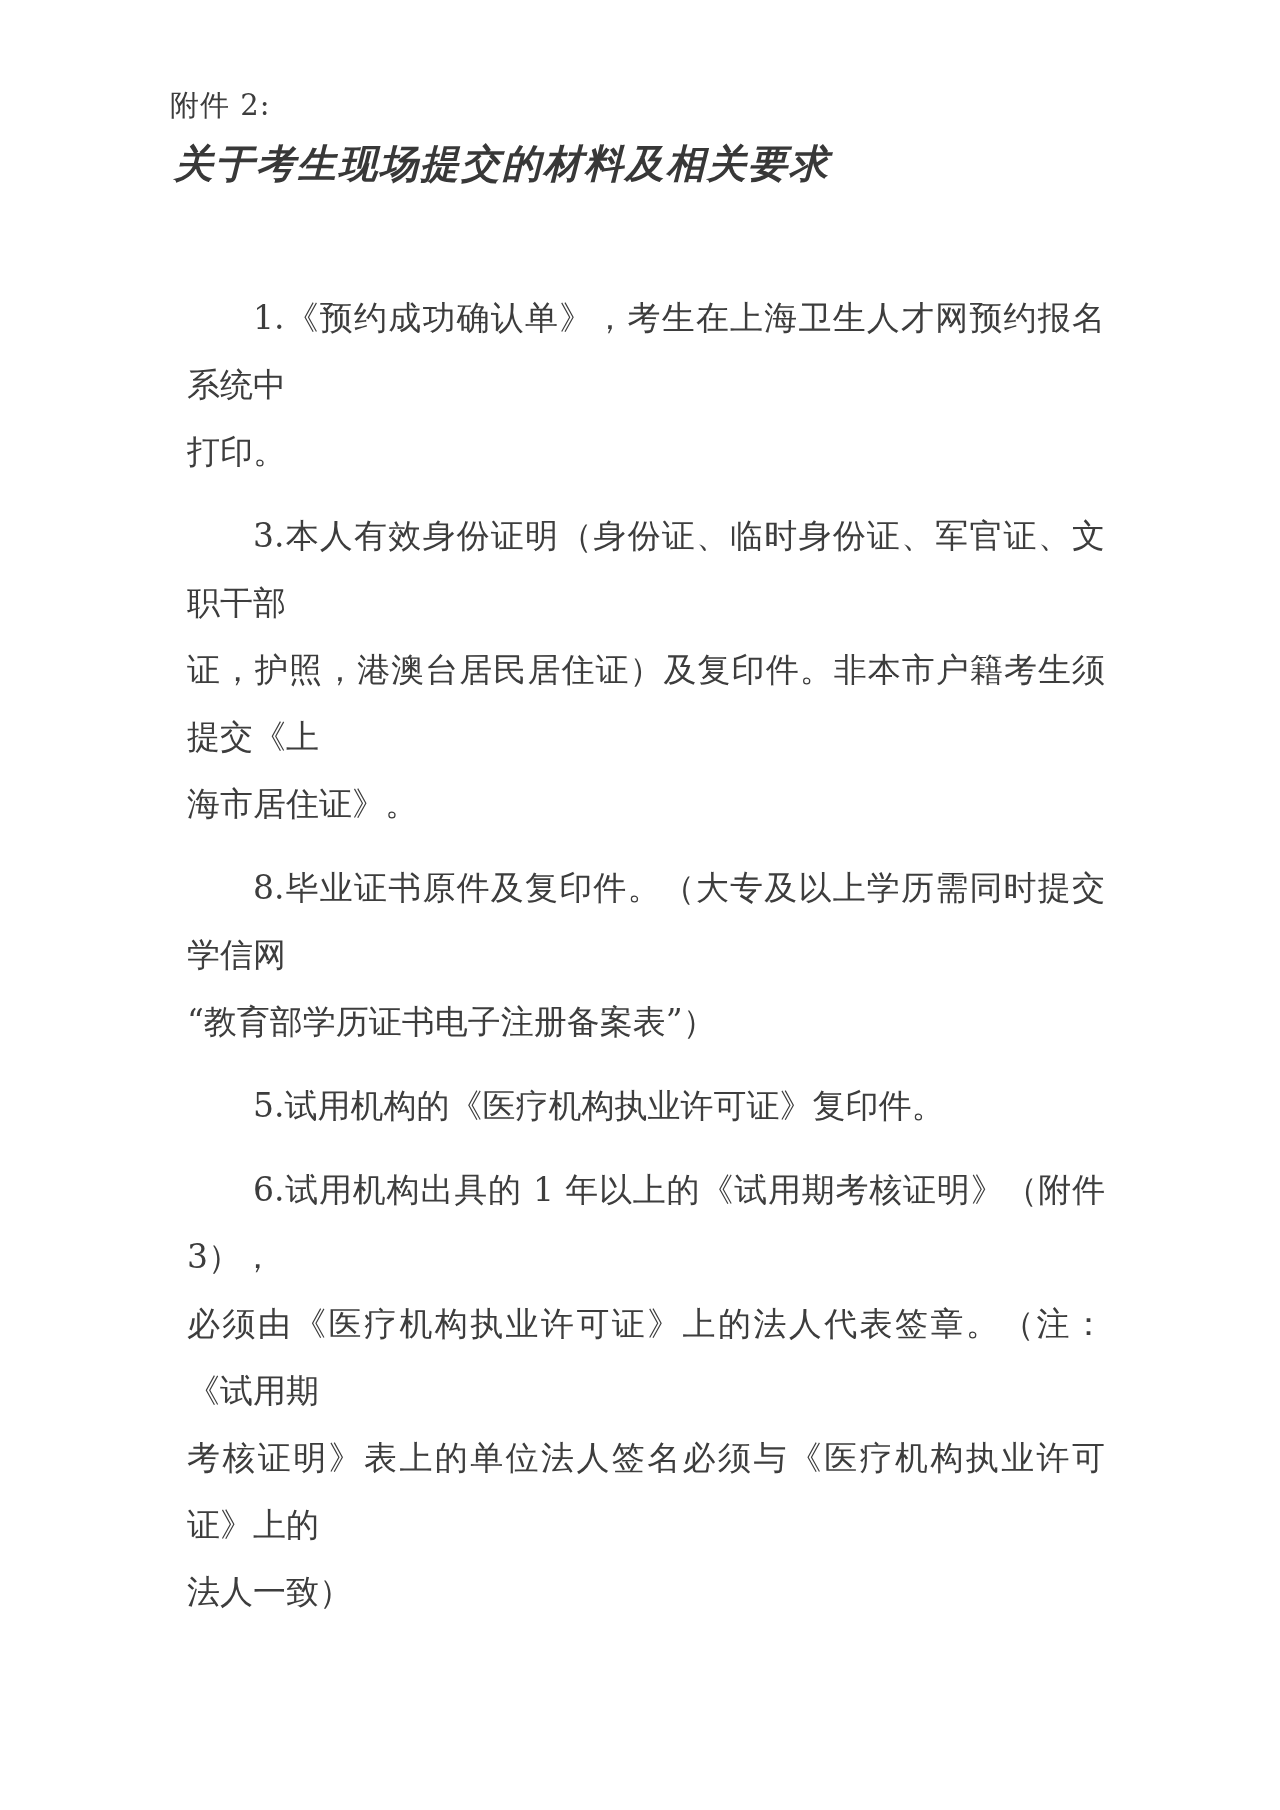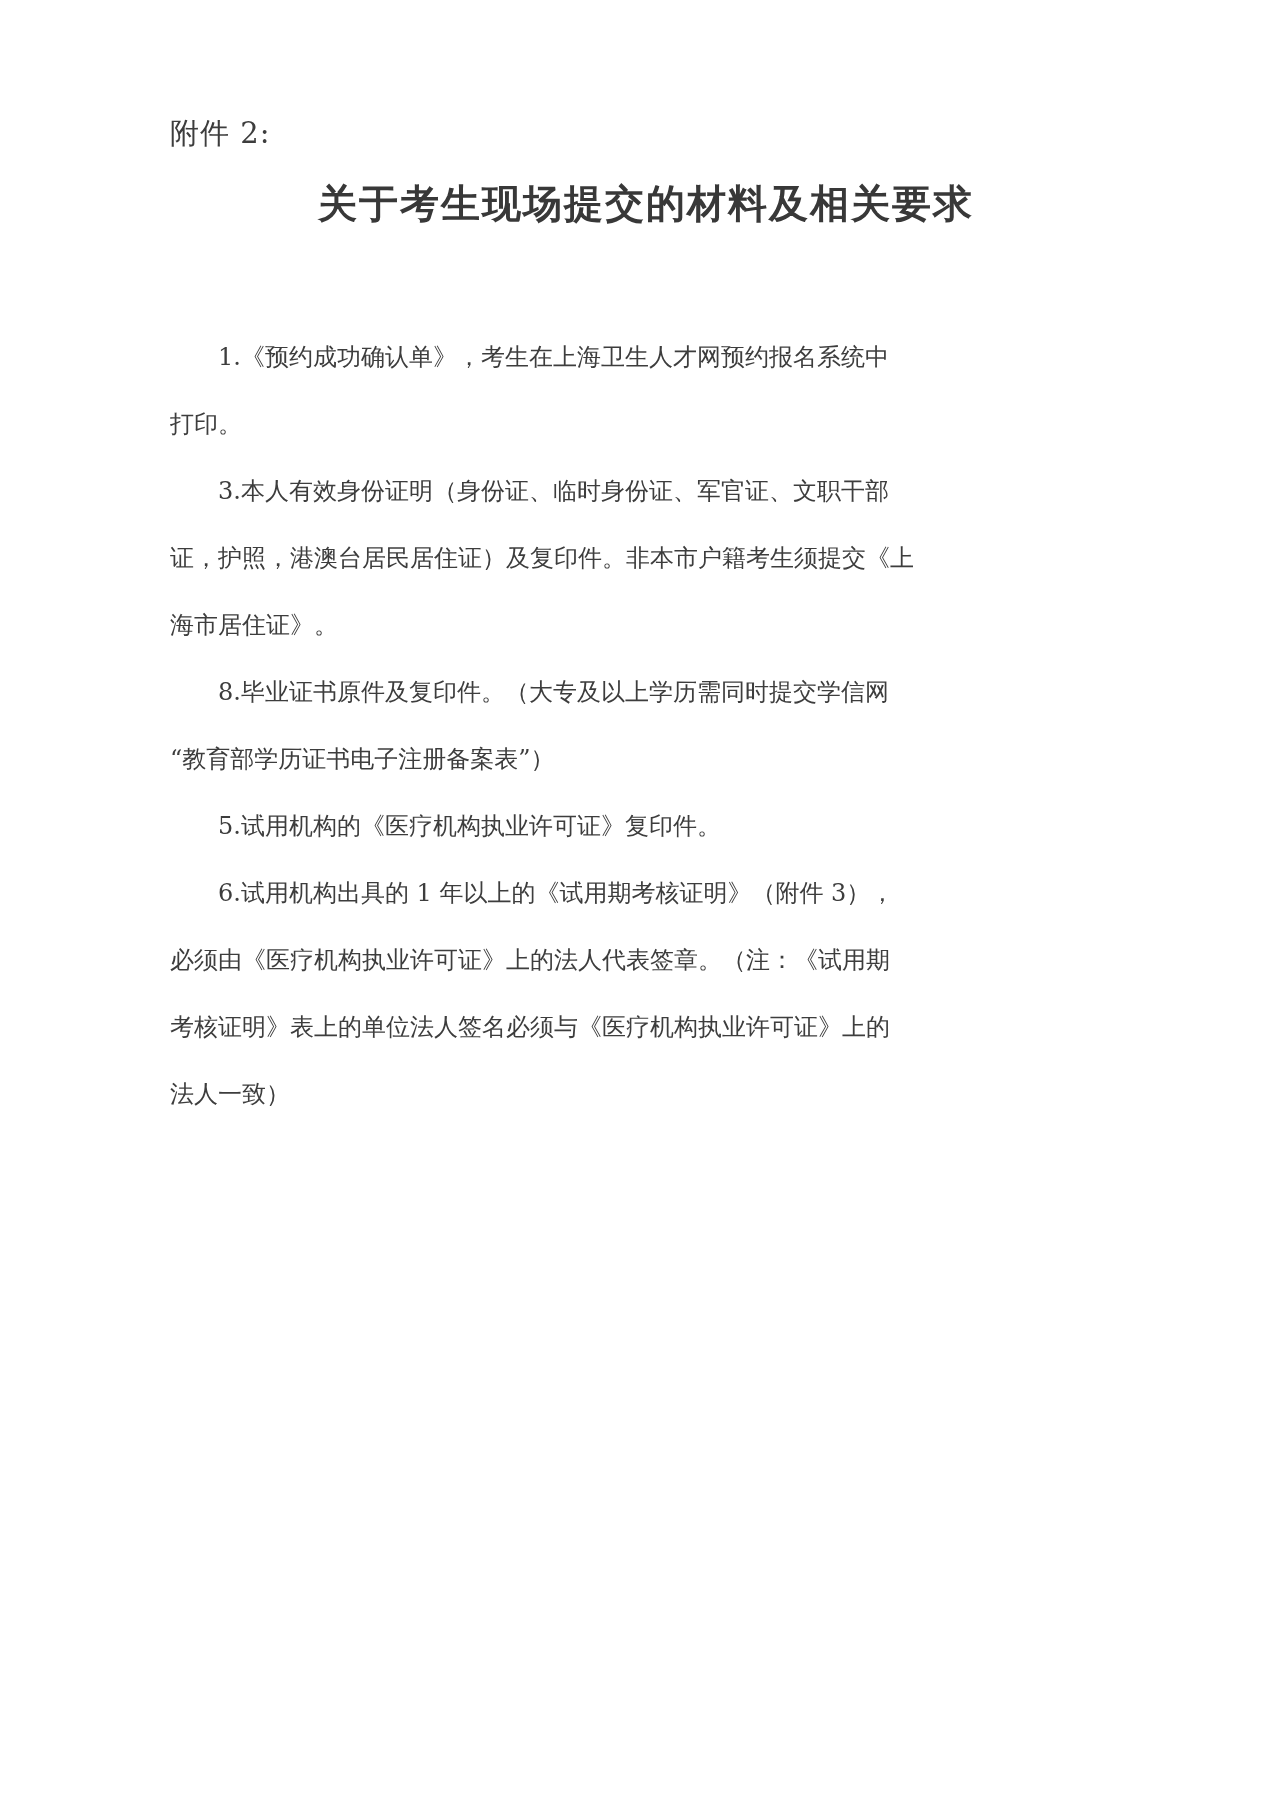--- a/index.html
+++ b/index.html
@@ -11,44 +11,45 @@
     width: 1280px;
     height: 1810px;
     font-family: "DejaVu Serif", "Liberation Serif", serif;
     color: #3d3d3d;
     overflow: hidden;
   }
   .page {
     box-sizing: border-box;
     width: 1280px;
     height: 1810px;
-    padding: 110px 158px 0 170px;
+    padding: 82px 158px 0 170px;
     background: #ffffff;
   }
   .attachment-label {
     font-size: 29px;
     line-height: 46px;
     letter-spacing: 1px;
   }
   .doc-title {
-    margin: 16px;
+    margin: 4px;
     font-size: 39px;
     font-weight: bold;
     line-height: 62px;
-    text-align: center;
+    text-align: left;
     letter-spacing: 2px;
     color: #383838;
+    font-style: italic;
   }
   .doc-body {
     margin-top: 90px;
     width: 952px;
   }
   .doc-body p {
-    margin: 0;
-    font-size: 24px;
+    margin: 17px;
+    font-size: 33px;
     line-height: 67px;
     text-indent: 2em;
     white-space: pre-line;
     text-align: justify;
     color: #3d3d3d;
   }
 </style>
 </head>
 <body>
 

